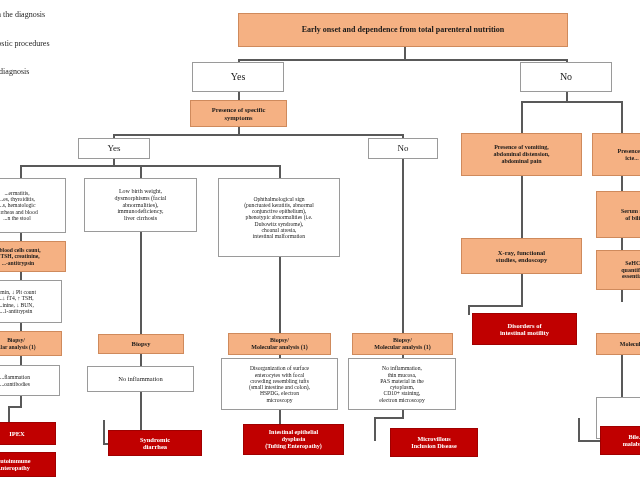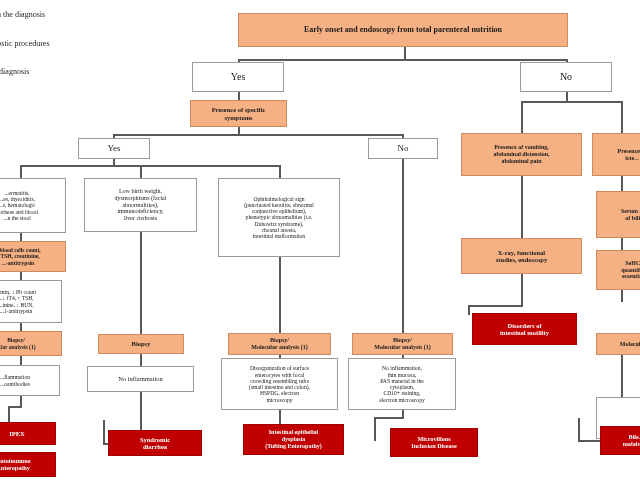--- a/index.html
+++ b/index.html
@@ -129,21 +129,21 @@
   <div class="line hline" style="left:468px;top:305px;width:55px;"></div>
   <div class="line vline" style="left:468px;top:305px;height:10px;"></div>
 
   <div class="line vline" style="left:621px;top:176px;height:15px;"></div>
   <div class="line vline" style="left:621px;top:238px;height:12px;"></div>
   <div class="line vline" style="left:621px;top:290px;height:12px;"></div>
   <div class="line vline" style="left:621px;top:345px;height:52px;"></div>
   <div class="line hline" style="left:578px;top:440px;width:30px;"></div>
   <div class="line vline" style="left:578px;top:418px;height:24px;"></div>
 
-  <div class="node orange" style="left:238px;top:13px;width:330px;height:34px;font-size:8px;">Early onset and endoscopy from total parenteral nutrition</div>
+  <div class="node orange" style="left:238px;top:13px;width:330px;height:34px;font-size:8px;">Early onset and dependence from total parenteral nutrition</div>
 
   <div class="node decision" style="left:192px;top:62px;width:92px;height:30px;font-size:10px;">Yes</div>
   <div class="node decision" style="left:520px;top:62px;width:92px;height:30px;font-size:10px;">No</div>
 
   <div class="node orange" style="left:190px;top:100px;width:97px;height:27px;font-size:6.5px;">Presence of specific
 symptoms</div>
 
   <div class="node decision" style="left:78px;top:138px;width:72px;height:21px;font-size:9px;">Yes</div>
   <div class="node decision" style="left:368px;top:138px;width:70px;height:21px;font-size:9px;">No</div>
 

